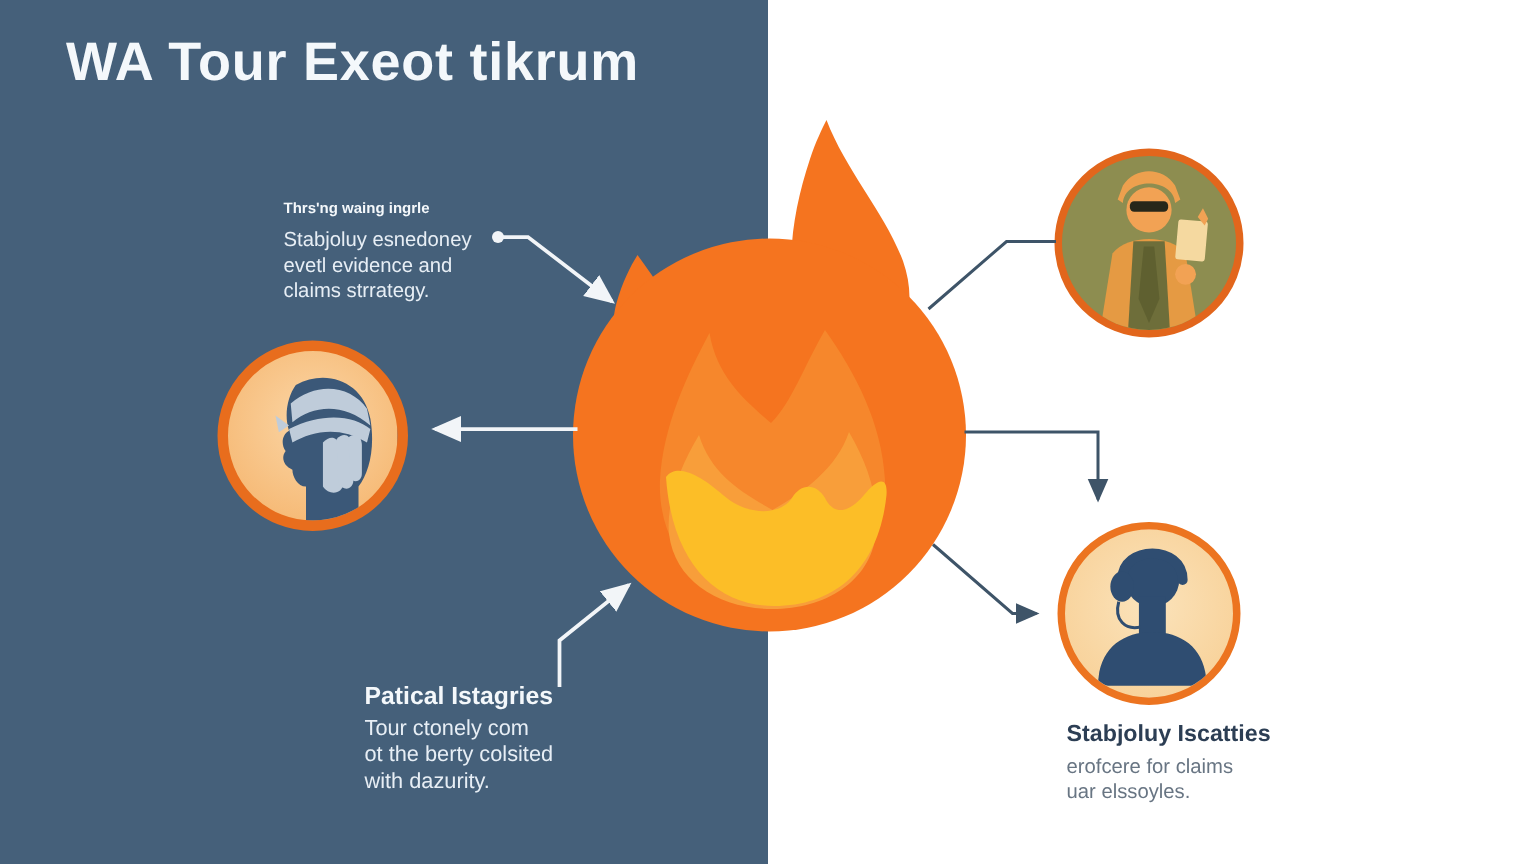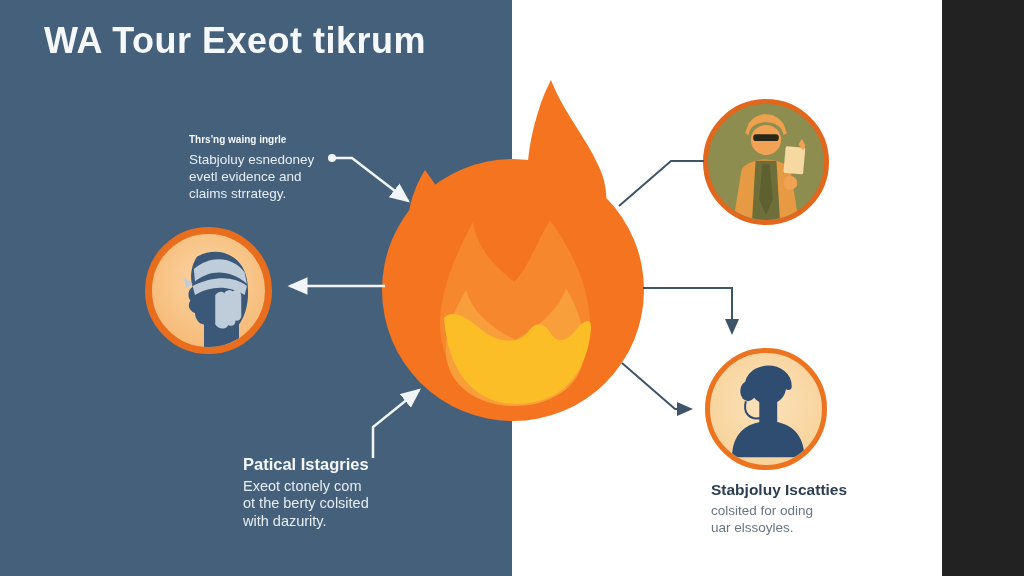--- a/index.html
+++ b/index.html
@@ -7,21 +7,21 @@
     --accent-orange:#f5741f; --flame-mid:#f6872c; --flame-amber:#f89e3a; --flame-yellow:#fcbe27;
     --ring-orange:#e86d1d; --peach:#f6bb78; --peach-light:#fbd6a6;
     --peach-soft:#f8d29a; --peach-soft-light:#fbe3bb;
     --olive:#8d8d50; --silhouette-navy:#2f4d71; --head-navy:#3b5878; --bandage-grey:#bfccda;
     --arrow-dark:#3e5468; --arrow-light:#f2f5f8;
     --text-light:#e7eef5; --heading-light:#f4f8fb; --heading-dark:#2c3e54; --text-grey:#687583;
     --skin:#f2a254; --vest:#e59a43; --shirt:#6e6e3a; --paper:#f5d9a0; --dark-glasses:#27271a;
   }
   *{margin:0;padding:0;box-sizing:border-box;}
   body{font-family:"Liberation Sans", sans-serif; background:#222;}
-  .canvas{position:relative;width:942px;height:576px;overflow:hidden;background:var(--bg-right);}
+  .canvas{position:relative;width:1024px;height:576px;overflow:hidden;background:var(--bg-right);}
   .panel-left{position:absolute;left:0;top:0;width:512px;height:576px;background:var(--bg-left);}
   .panel-right{position:absolute;left:512px;top:0;width:512px;height:576px;background:var(--bg-right);}
   .title{position:absolute;left:44px;top:20px;font-size:36px;font-weight:800;color:var(--heading-light);letter-spacing:.5px;}
   .callout{position:absolute;line-height:17px;}
   .callout .hd{font-weight:700;}
   .co-tl{left:189px;top:131px;width:170px;color:var(--text-light);font-size:13.5px;}
   .co-tl .hd{font-size:10px;color:var(--heading-light);margin-bottom:3px;}
   .co-bl{left:243px;top:456px;width:190px;color:var(--text-light);font-size:14.5px;line-height:17.5px;}
   .co-bl .hd{font-size:16.5px;color:var(--heading-light);margin-bottom:4px;}
   .co-br{left:711px;top:481px;width:190px;color:var(--text-grey);font-size:13.5px;line-height:17px;}
@@ -118,23 +118,23 @@
 
   <div class="callout co-tl">
     <div class="hd">Thrs'ng waing ingrle</div>
     <div>Stabjoluy esnedoney</div>
     <div>evetl evidence and</div>
     <div>claims strrategy.</div>
   </div>
 
   <div class="callout co-bl">
     <div class="hd">Patical Istagries</div>
-    <div>Exeot ctonely com</div>
+    <div>Tour ctonely com</div>
     <div>ot the berty colsited</div>
     <div>with dazurity.</div>
   </div>
 
   <div class="callout co-br">
     <div class="hd">Stabjoluy Iscatties</div>
-    <div>colsited for oding</div>
+    <div>erofcere for claims</div>
     <div>uar elssoyles.</div>
   </div>
 </div>
 
 </body></html>

